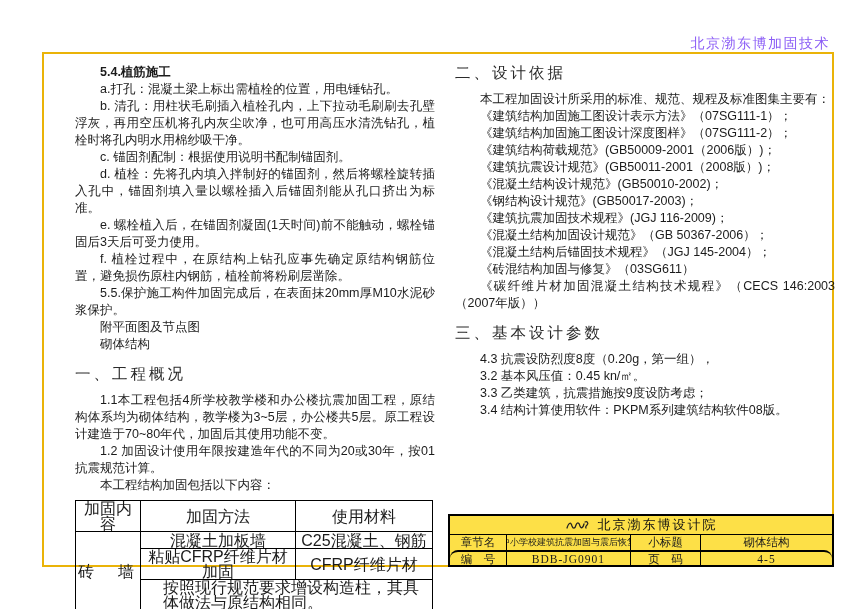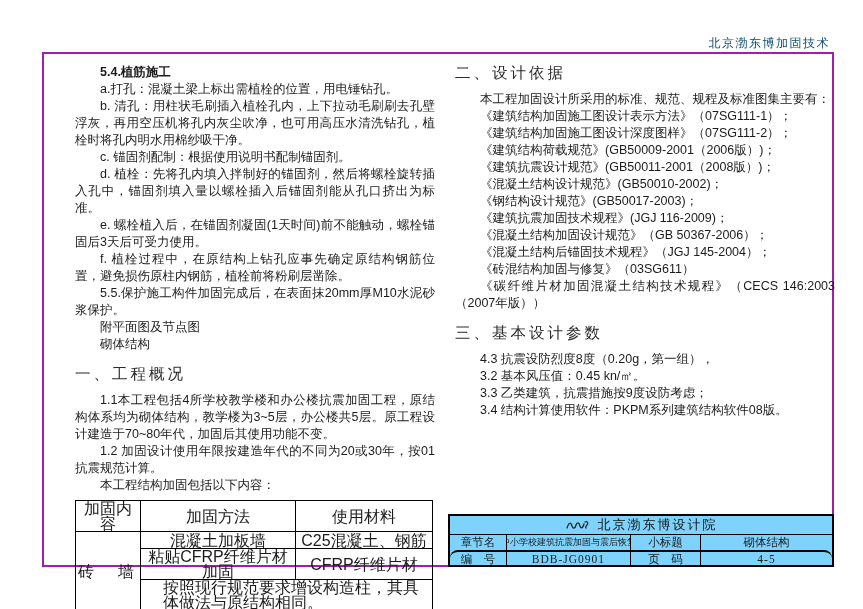--- a/index.html
+++ b/index.html
@@ -4,25 +4,25 @@
 <style>
   html,body { margin:0; padding:0; }
   body {
     width:863px; height:609px; overflow:hidden; position:relative;
     background:#ffffff; color:#1b1b1b;
     font-family:"Liberation Sans","DejaVu Sans",sans-serif;
   }
   .page-header {
     position:absolute; top:35px; right:33px;
     font-family:"Liberation Serif","DejaVu Serif",serif;
-    font-size:12px; letter-spacing:1.5px; color:#0c4a6e;
+    font-size:14px; letter-spacing:1.5px; color:#8b5cf6;
   }
   .frame {
     position:absolute; left:42px; top:52px; width:792px; height:515px;
-    border:2px solid #a21caf; box-sizing:border-box; background:#fff;
+    border:2px solid #eab308; box-sizing:border-box; background:#fff;
   }
   .col { position:absolute; top:10px; font-size:12.5px; line-height:17px; text-align:justify; }
   .col-left  { left:31px;  width:360px; }
   .col-right { left:411px; width:380px; }
   .p { text-indent:2em; margin:0; }
   .bold { font-weight:bold; }
   .sec-h {
     font-family:"Liberation Serif","DejaVu Serif",serif;
     font-weight:400; font-size:15.5px; letter-spacing:3px; color:#2a2a2a;
     margin:12px 0 10px 0; text-indent:0;
@@ -38,21 +38,21 @@
     border:1px solid #000; padding:0 2px; text-align:center;
     font-weight:normal; height:16px; line-height:15px; overflow:hidden;
   }
   .ctable .c0 { width:60px; }
   .ctable .c1 { width:150px; }
   .ctable .note-cell { text-align:left; padding-left:22px; }
   .wall-label { letter-spacing:4px; }
   
   .titleblock {
     position:absolute; left:448px; top:514px; width:386px; height:53px;
-    border:2px solid #000; box-sizing:border-box; background:#7dd3fc;
+    border:2px solid #000; box-sizing:border-box; background:#fde047;
   }
   .tb-company {
     height:18px; border-bottom:1px solid #000;
     display:flex; align-items:center; justify-content:center; gap:7px;
     font-size:13px; letter-spacing:2px; color:#111;
   }
   .tb-grid { display:flex; flex-direction:column; }
   .tb-row { display:flex; height:15px; }
   .tb-row.r2 { border-top:2px solid #000; height:14px;border-radius:8px; }
   .tb-cell {

